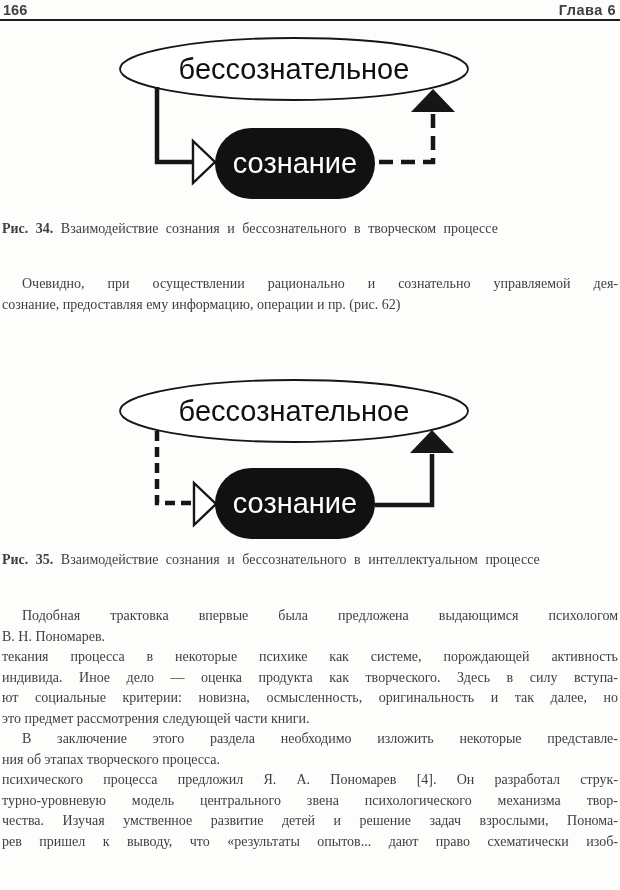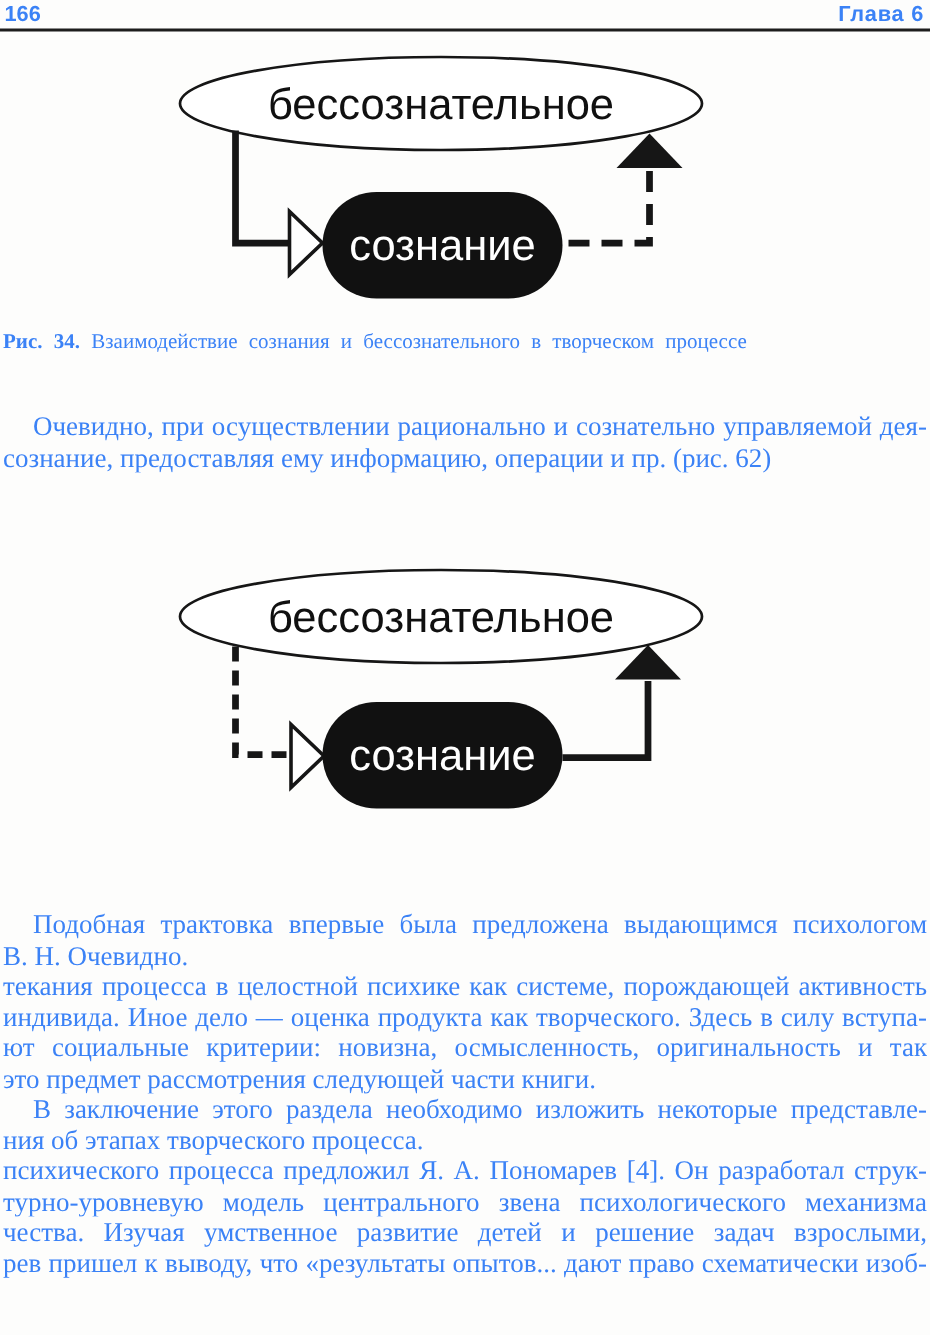--- a/index.html
+++ b/index.html
@@ -1,18 +1,18 @@
 <!DOCTYPE html>
 <html><head>
 <meta charset="utf-8">
 <style>
   html,body{margin:0;padding:0;background:#888;}
   .page{
     position:relative;width:620px;height:890px;background:#fdfdfc;
-    overflow:hidden;color:#3b82f6;
+    overflow:hidden;color:#404040;
     font-family:"Liberation Serif", serif;
   }
   
   .hdr{position:absolute;top:2px;left:0;right:0;height:18px;
        font-family:"Liberation Sans", sans-serif;font-weight:700;font-size:14.5px;}
   .hdr .pg{position:absolute;left:3px;top:0;}
   .hdr .ch{position:absolute;right:4px;top:0;letter-spacing:0.5px;}
   .rule{position:absolute;left:0;right:0;top:19px;height:2px;background:#1d1d1d;}
   
   .figsvg{position:absolute;left:0;width:620px;height:180px;}
@@ -20,21 +20,21 @@
   #fig35{top:372px;}
   .diag-label{font-family:"Liberation Sans", sans-serif;font-size:29px;fill:#101010;}
   .diag-label.inv{fill:#ffffff;}
   
   .caption{position:absolute;left:2px;width:616px;font-size:14px;
            word-spacing:4px;white-space:nowrap;}
   #cap34{top:221px;}
   #cap35{top:552px;}
   .caption b{font-weight:700;}
   
-  .textblock{position:absolute;left:2px;width:616px;font-size:18px;}
+  .textblock{position:absolute;left:2px;width:616px;font-size:14px;}
   #block1{top:274px;}
   #block2{top:606px;}
   .ln{height:20.5px;line-height:20.5px;overflow:hidden;white-space:normal;}
   .j{text-align:justify;text-align-last:justify;}
   .ind{text-indent:20px;}
 </style>
 </head>
 <body>
 
 <div class="page">
@@ -70,25 +70,29 @@
     <ellipse cx="294" cy="411" rx="174" ry="31" fill="#ffffff" stroke="#161616" stroke-width="1.8"></ellipse>
     <text class="diag-label" x="294" y="421" text-anchor="middle">бессознательное</text>
     <polyline points="157,431 157,503 192,503" fill="none" stroke="#161616" stroke-width="4.5" stroke-dasharray="10 6"></polyline>
     <polygon points="194,483 194,525 216,504" fill="#ffffff" stroke="#161616" stroke-width="2.4"></polygon>
     <rect x="215" y="468" width="160" height="71" rx="36" fill="#111111"></rect>
     <text class="diag-label inv" x="295" y="513" text-anchor="middle">сознание</text>
     <polyline points="375,505 432,505 432,454" fill="none" stroke="#161616" stroke-width="4.5"></polyline>
     <polygon points="410,453 454,453 432,430" fill="#161616"></polygon>
   </svg>
 
+  <div id="cap35" class="caption">
+    <b>Рис. 35.</b>
+    <span>Взаимодействие сознания и бессознательного в интеллектуальном процессе</span>
+  </div>
 
   <div id="block2" class="textblock">
     <div class="ln j ind">Подобная трактовка впервые была предложена выдающимся психологом</div>
-    <div class="ln">В. Н. Очевидно.</div>
-    <div class="ln j">текания процесса в целостной психике как системе, порождающей активность</div>
+    <div class="ln">В. Н. Пономарев.</div>
+    <div class="ln j">текания процесса в некоторые психике как системе, порождающей активность</div>
     <div class="ln j">индивида. Иное дело — оценка продукта как творческого. Здесь в силу вступа-</div>
     <div class="ln j">ют социальные критерии: новизна, осмысленность, оригинальность и так далее, но</div>
     <div class="ln">это предмет рассмотрения следующей части книги.</div>
     <div class="ln j ind">В заключение этого раздела необходимо изложить некоторые представле-</div>
     <div class="ln">ния об этапах творческого процесса.</div>
     <div class="ln j">психического процесса предложил Я. А. Пономарев [4]. Он разработал струк-</div>
     <div class="ln j">турно-уровневую модель центрального звена психологического механизма твор-</div>
     <div class="ln j">чества. Изучая умственное развитие детей и решение задач взрослыми, Понома-</div>
     <div class="ln j">рев пришел к выводу, что «результаты опытов... дают право схематически изоб-</div>
   </div>

